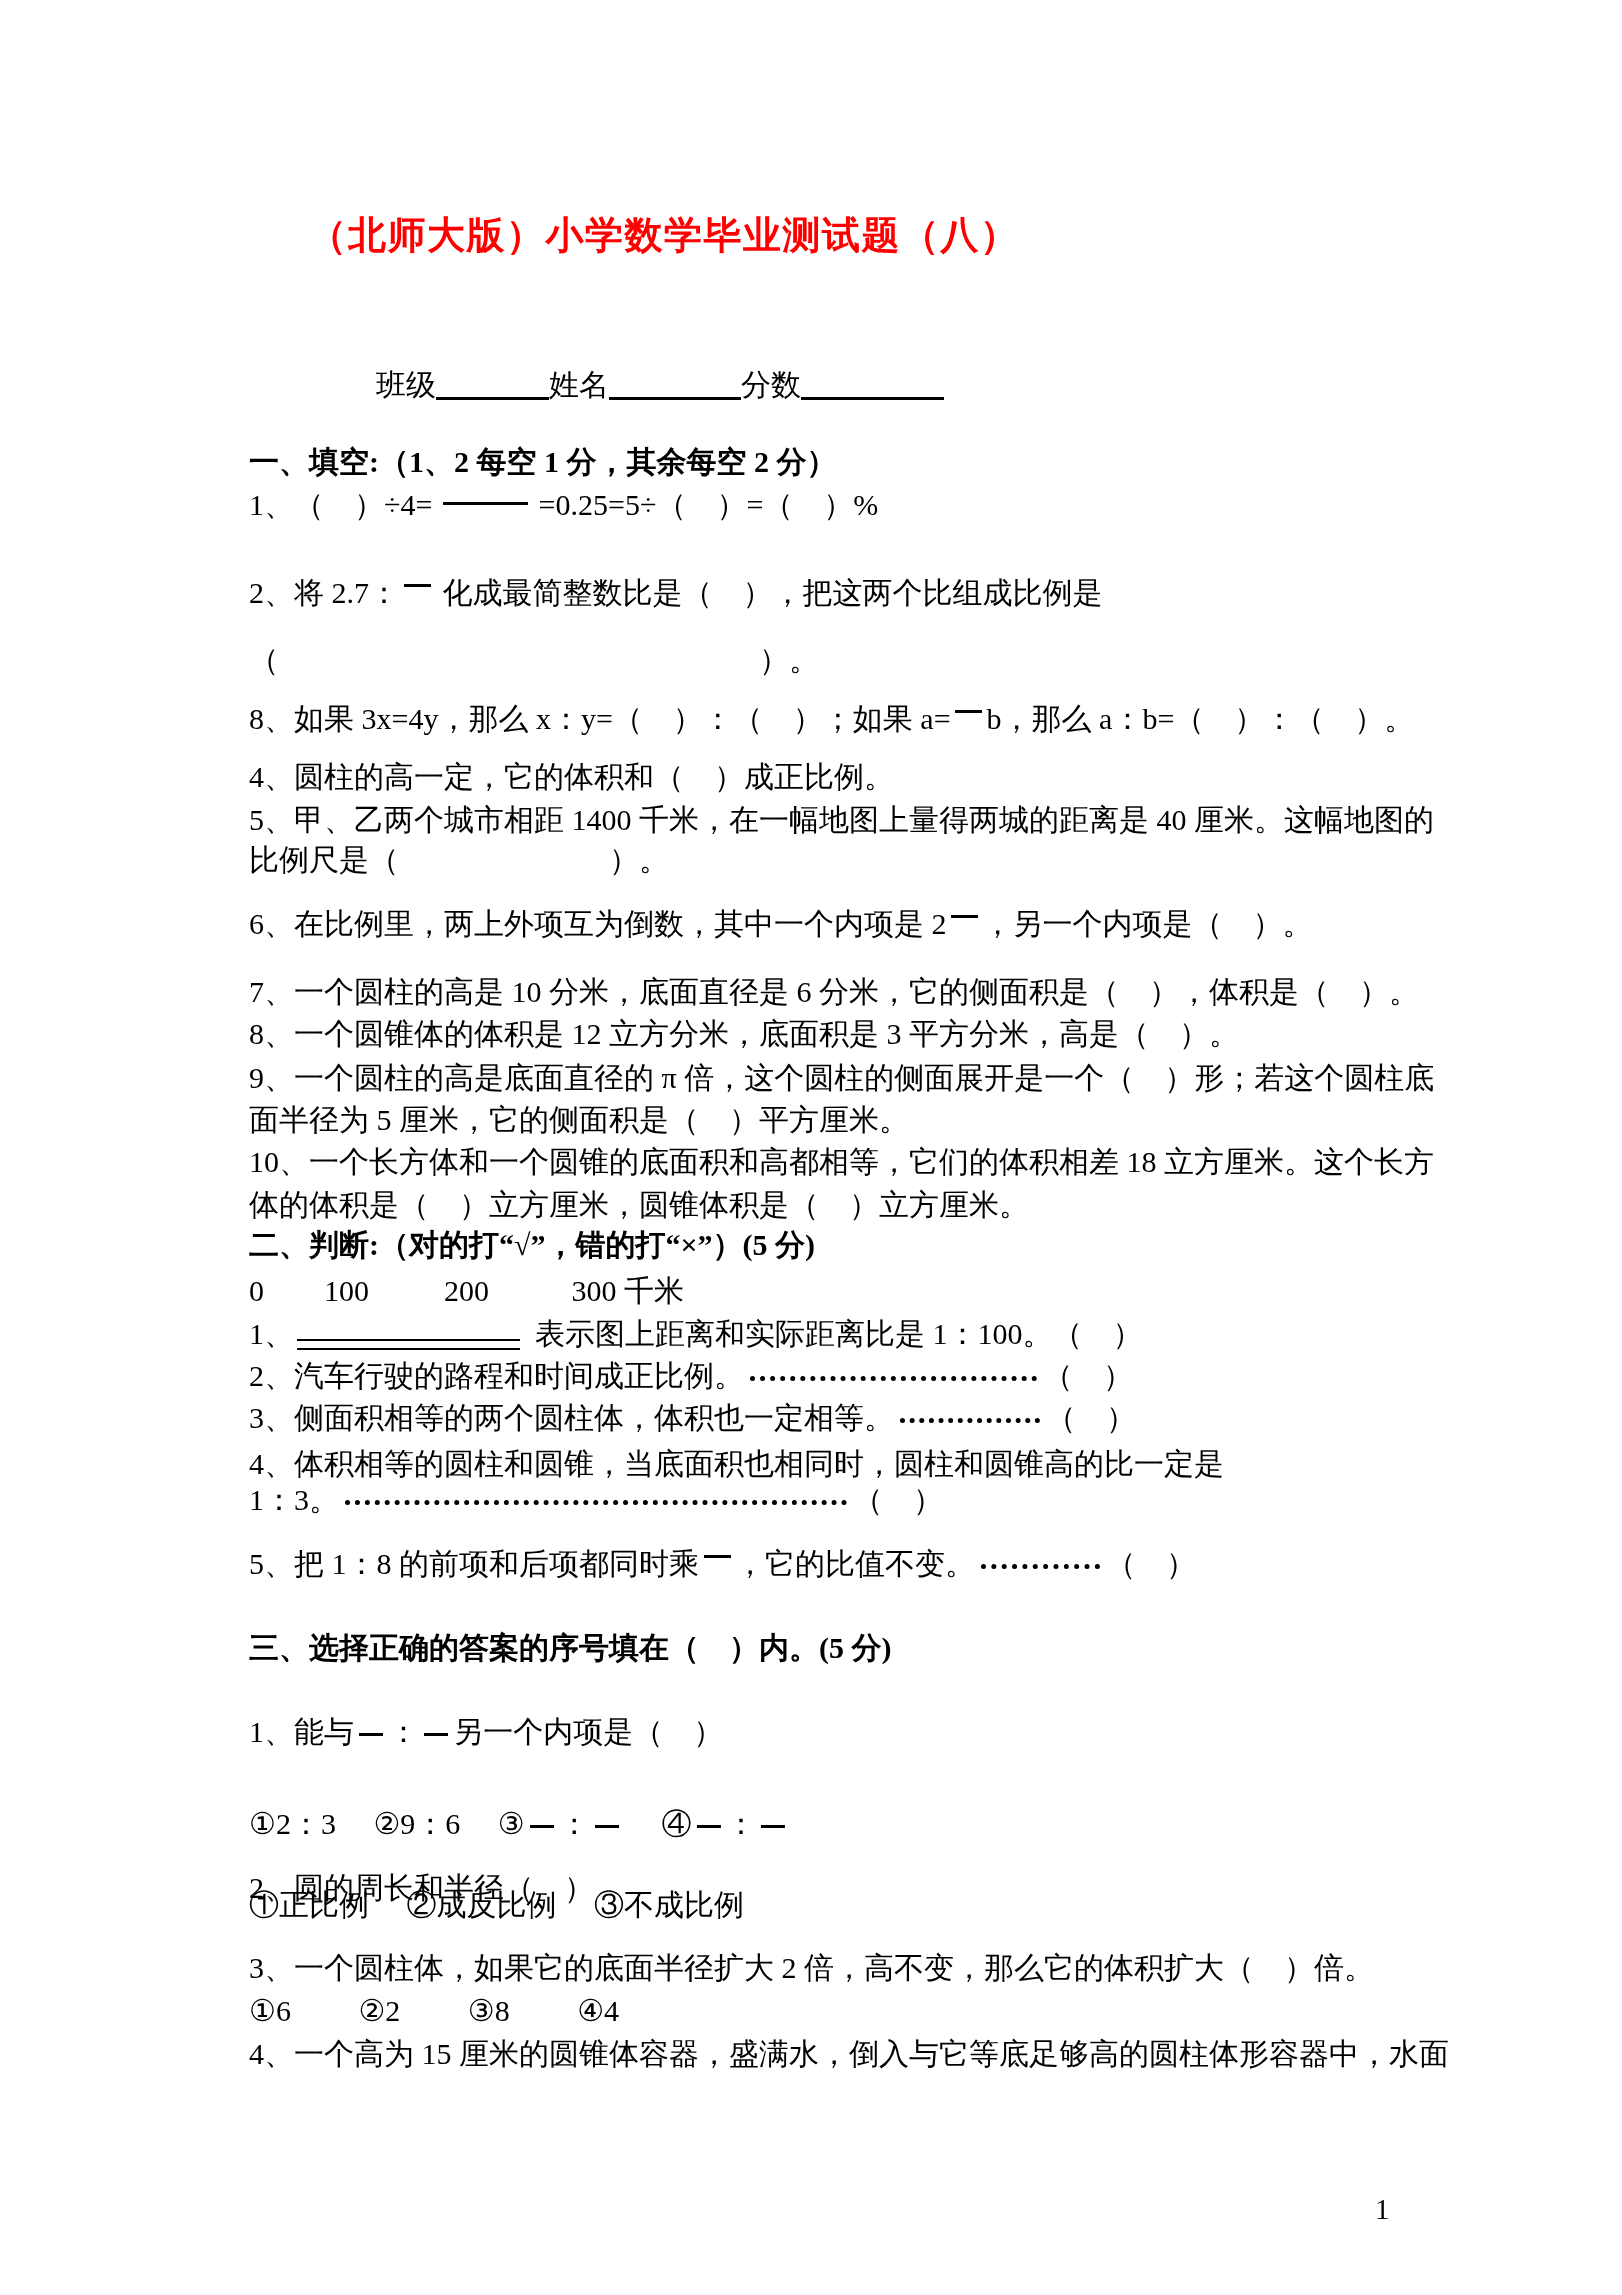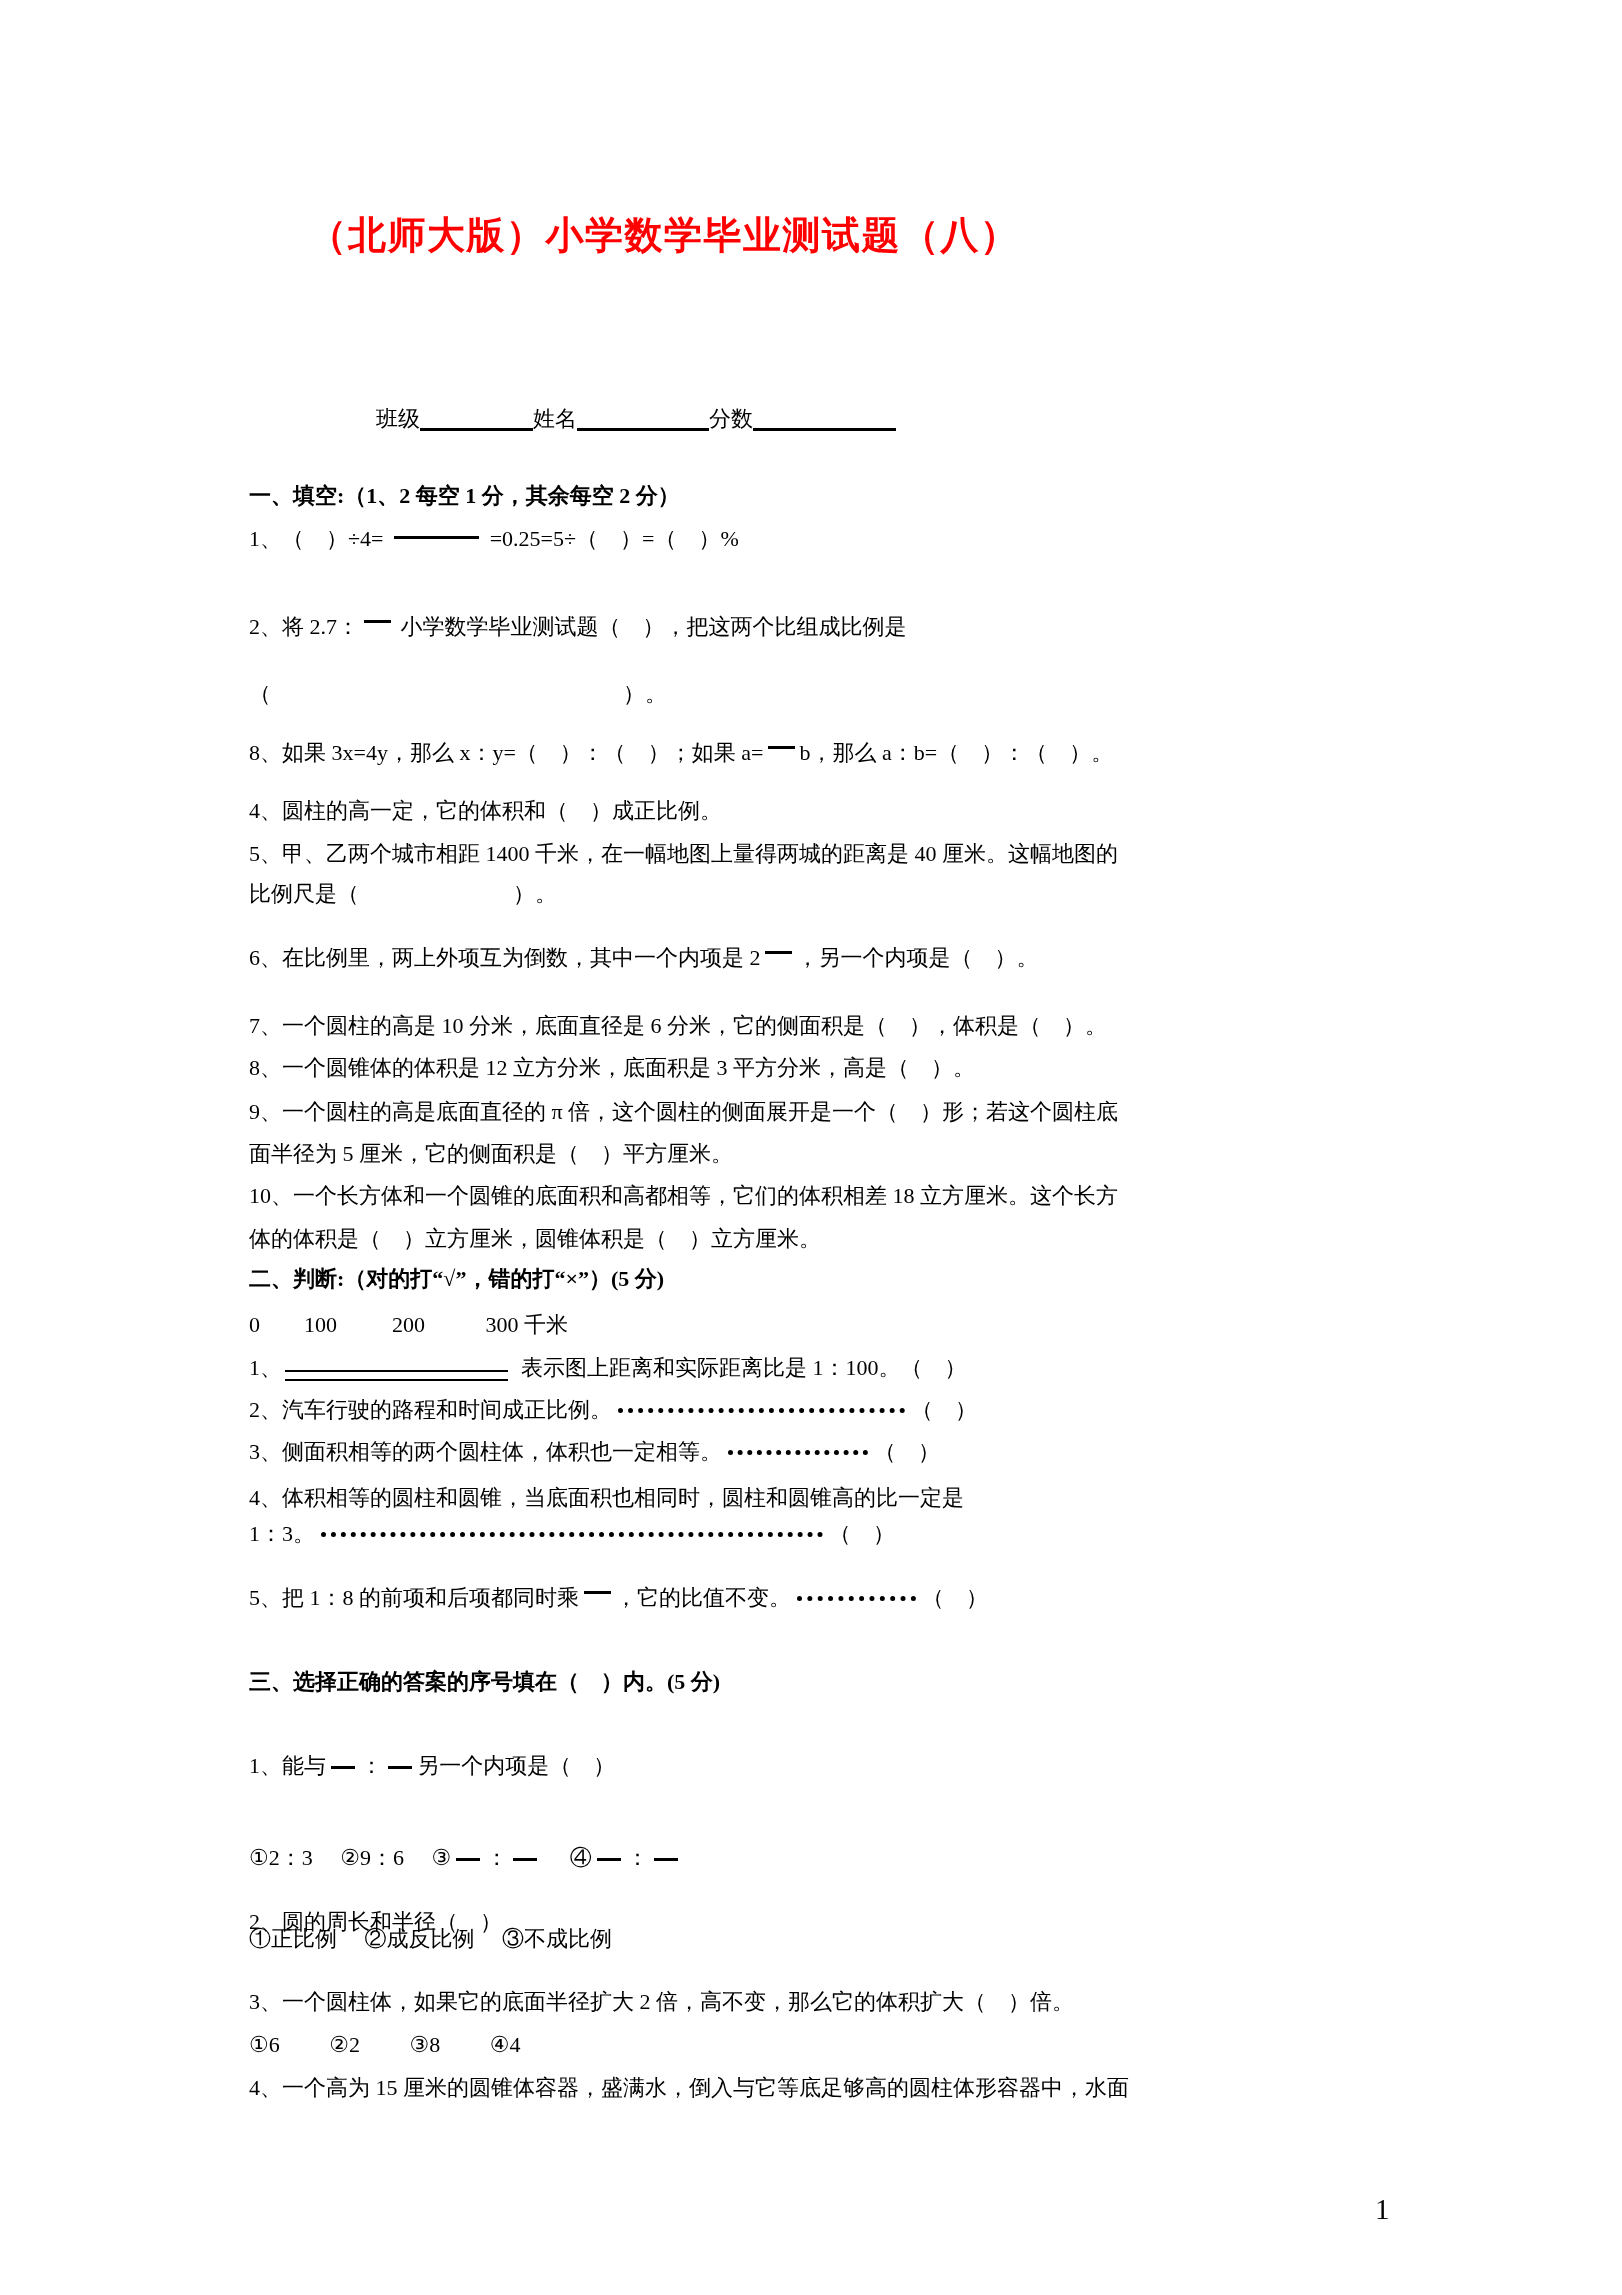--- a/index.html
+++ b/index.html
@@ -1,20 +1,20 @@
 <!DOCTYPE html>
 <html style="font-size:12px"><head>
 <meta charset="utf-8">
 <style>
   html,body{margin:0;padding:0;background:#fff;}
   .page{position:relative;width:1623px;height:2295px;background:#ffffff;overflow:hidden;
         font-family:"Liberation Serif","DejaVu Serif",serif;color:#000;}
   .title{position:absolute;top:210px;left:0;width:1328px;text-align:center;
          font-size:38px;font-weight:bold;white-space:pre;letter-spacing:1.5px;}
-  .ln{position:absolute;left:249px;font-size:22px;line-height:1.2;white-space:pre;margin-top:39px;}
+  .ln{position:absolute;left:249px;font-size:30px;line-height:1.2;white-space:pre;}
   .meta{left:376px;}
   .bold{font-weight:bold;}
   .pageno{position:absolute;top:2193px;left:1375px;font-size:29px;}
   
   .seg-frac{display:inline-block;width:85px;height:3px;background:#000;
             vertical-align:0.32em;margin:0 10.6px;}
   .seg-bar_top{display:inline-block;width:27px;height:3px;background:#000;
             vertical-align:0.52em;margin:0 4.5px;}
   .seg-bar_mid{display:inline-block;width:24px;height:3px;background:#000;
             vertical-align:0.2em;margin:0 5.3px;}
@@ -28,21 +28,21 @@
 <body>
 
 <div class="page">
 
   <div class="title" style="color: rgb(254, 0, 0);">（北师大版）小学数学毕业测试题（八）</div>
 
   <div class="ln meta" style="top:367px"><span>班级</span><span class="seg-ul" style="width: 113px;"></span><span>姓名</span><span class="seg-ul" style="width: 132px;"></span><span>分数</span><span class="seg-ul" style="width: 143px;"></span></div>
 
   <div class="ln bold" style="top:444px"><span>一、填空:（1、2 每空 1 分，其余每空 2 分）</span></div>
   <div class="ln" style="top:487px"><span>1、（　）÷4=</span><span class="seg-frac" style="width: 85px;"></span><span>=0.25=5÷（　）=（　）%</span></div>
-  <div class="ln" style="top:575px"><span>2、将 2.7：</span><span class="seg-bar_top"></span><span> 小学数学毕业测试题（　），把这两个比组成比例是</span></div>
+  <div class="ln" style="top:575px"><span>2、将 2.7：</span><span class="seg-bar_top"></span><span> 化成最简整数比是（　），把这两个比组成比例是</span></div>
   <div class="ln" style="top:642px"><span>（　　　　　　　　　　　　　　　　）。</span></div>
   <div class="ln" style="top:701px"><span>8、如果 3x=4y，那么 x：y=（　）：（　）；如果 a=</span><span class="seg-bar_top"></span><span>b，那么 a：b=（　）：（　）。</span></div>
   <div class="ln" style="top:759px"><span>4、圆柱的高一定，它的体积和（　）成正比例。</span></div>
   <div class="ln" style="top:802px"><span>5、甲、乙两个城市相距 1400 千米，在一幅地图上量得两城的距离是 40 厘米。这幅地图的</span></div>
   <div class="ln" style="top:842px"><span>比例尺是（　　　　　　　）。</span></div>
   <div class="ln" style="top:906px"><span>6、在比例里，两上外项互为倒数，其中一个内项是 2</span><span class="seg-bar_top"></span><span>，另一个内项是（　）。</span></div>
   <div class="ln" style="top:974px"><span>7、一个圆柱的高是 10 分米，底面直径是 6 分米，它的侧面积是（　），体积是（　）。</span></div>
   <div class="ln" style="top:1016px"><span>8、一个圆锥体的体积是 12 立方分米，底面积是 3 平方分米，高是（　）。</span></div>
   <div class="ln" style="top:1060px"><span>9、一个圆柱的高是底面直径的 π 倍，这个圆柱的侧面展开是一个（　）形；若这个圆柱底</span></div>
   <div class="ln" style="top:1102px"><span>面半径为 5 厘米，它的侧面积是（　）平方厘米。</span></div>

